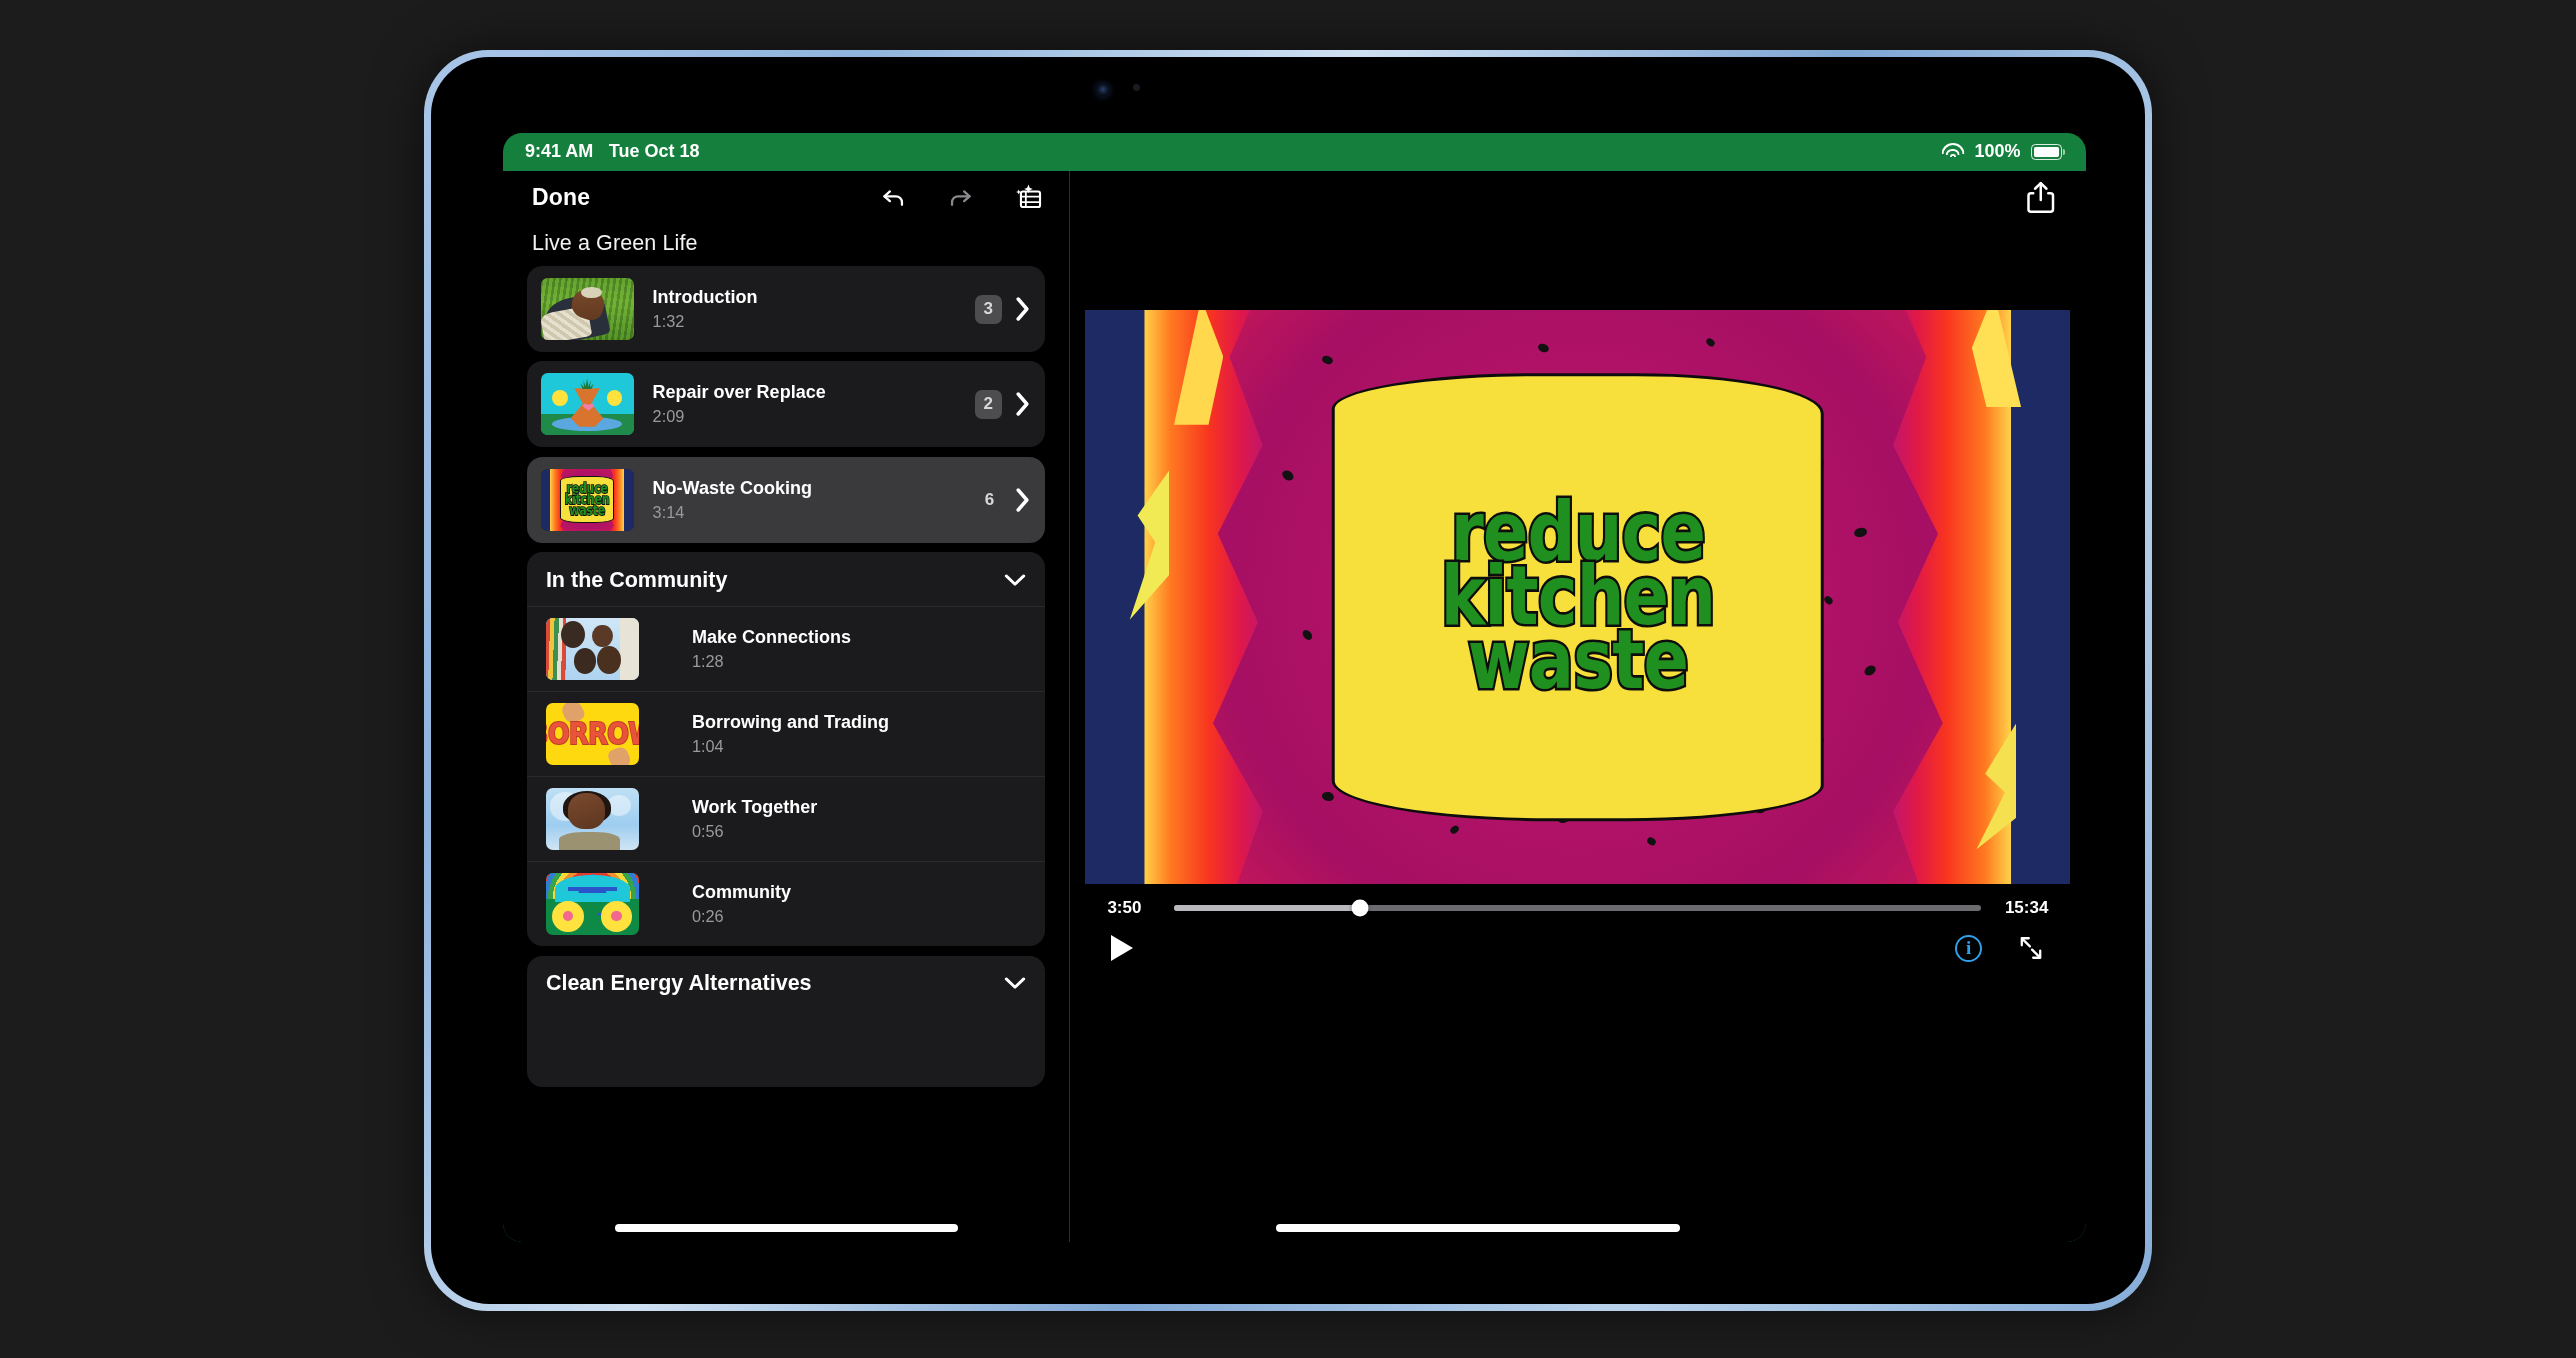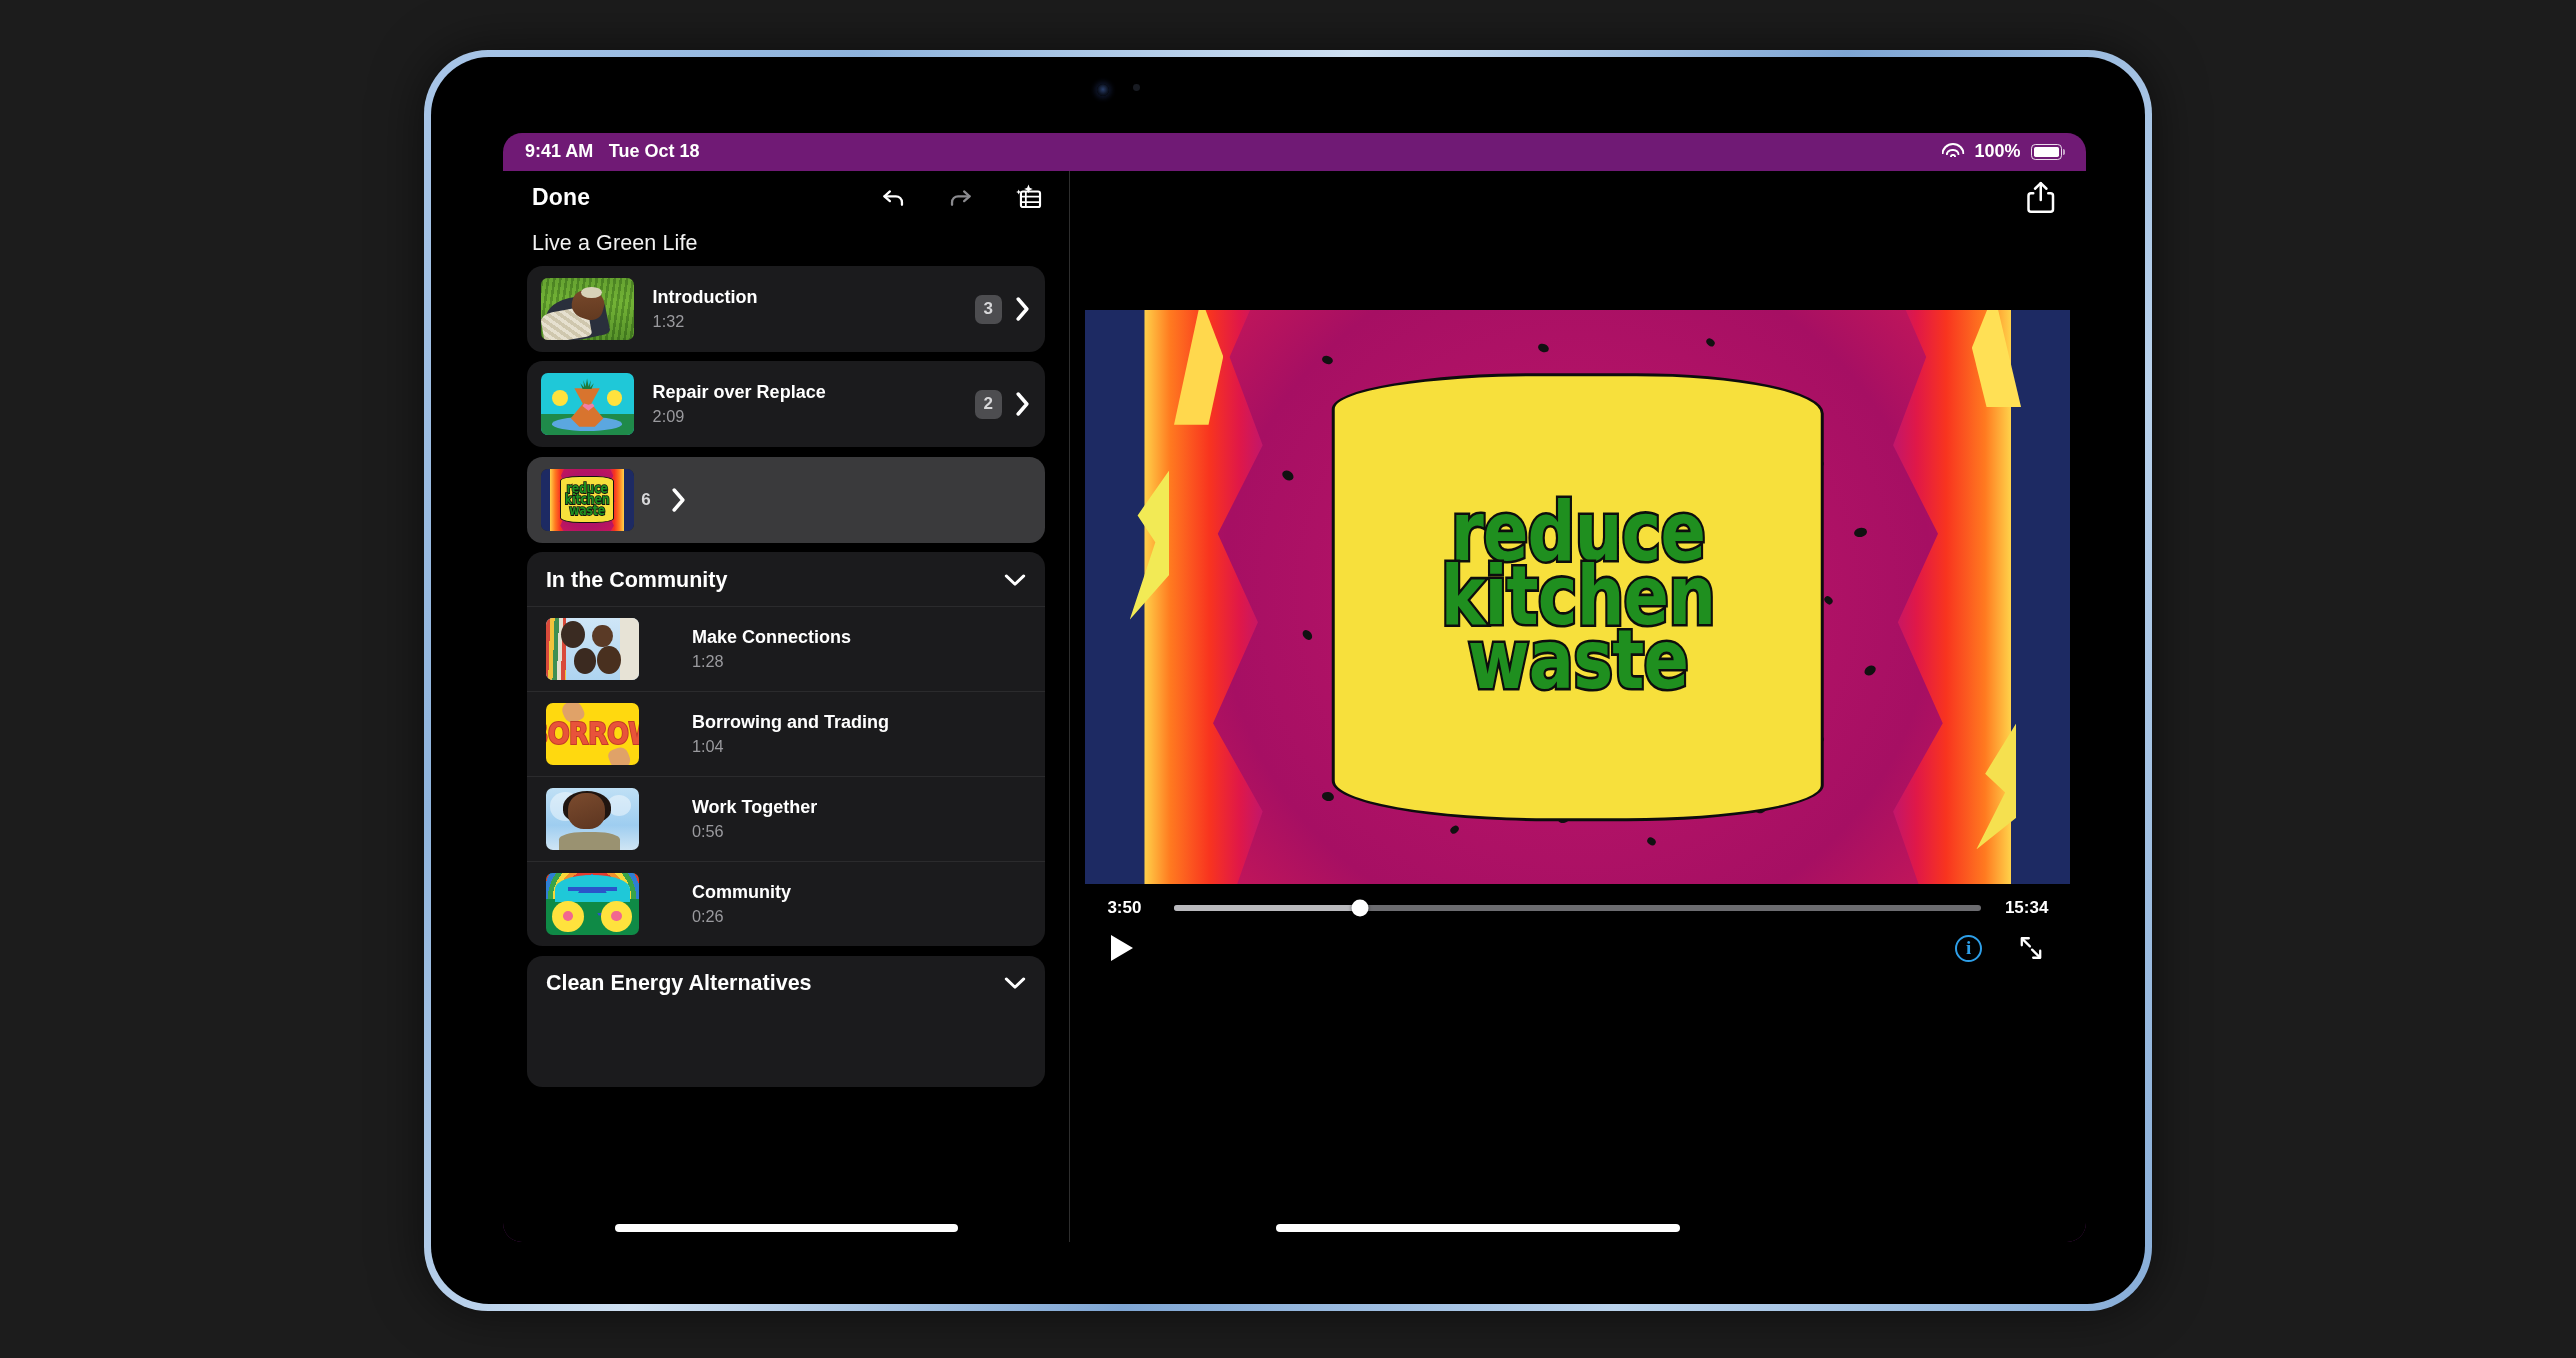--- a/index.html
+++ b/index.html
@@ -28,21 +28,21 @@
          background: radial-gradient(circle at 50% 45%, #2a3f6b 0%, #0d1424 55%, #000 100%);
          box-shadow: 0 0 5.2px 2.6px rgba(20,30,60,.7); }
   .cam.c1 { left: 50%; margin-left: -191px; }
   .cam.c2 { left: 50%; margin-left: -155px; width: 6.9px; height: 6.9px; box-shadow:none;
             background: #181b22; }
 
   
   .screen {
     position: absolute; left: 72px; top: 76px;
     width: 1583px; height: 1109px;
-    background: #701a75; border-radius: 19px; overflow: hidden;
+    background: #15803d; border-radius: 19px; overflow: hidden;
     display: flex; flex-direction: column;
   }
 
   
   .statusbar {
     height: 38px; flex: 0 0 38px;
     display: flex; align-items: center;
     padding: 0 24px 0 22px;
     color: #fff; font-size: 18px; font-weight: 600;
   }
@@ -411,20 +411,24 @@
                   <div class="tn tn-rkw">
                       <div class="flesh"></div>
                       <div class="pl"></div>
                       <div class="pr"></div>
                     <div class="lbl">
                         <b>reduce</b>
                         <b>kitchen</b>
                         <b>waste</b>
                       </div>
                     </div>
+                </div>
+                <div class="card-txt">
+                  <div class="card-name">No-Waste Cooking</div>
+                  <div class="card-dur">3:14</div>
                 </div>
                 <div class="count-plain">6</div>
                 <svg class="chev-r" viewBox="0 0 10 18">
                     <path d="M1.5 1.5 L8 9 L1.5 16.5" stroke="#fff" stroke-width="2.6" fill="none" stroke-linecap="round" stroke-linejoin="round"></path>
                   </svg>
               </div>
 
               <div class="group">
                 <div class="group-head">
                   <div class="group-title">In the Community</div>

